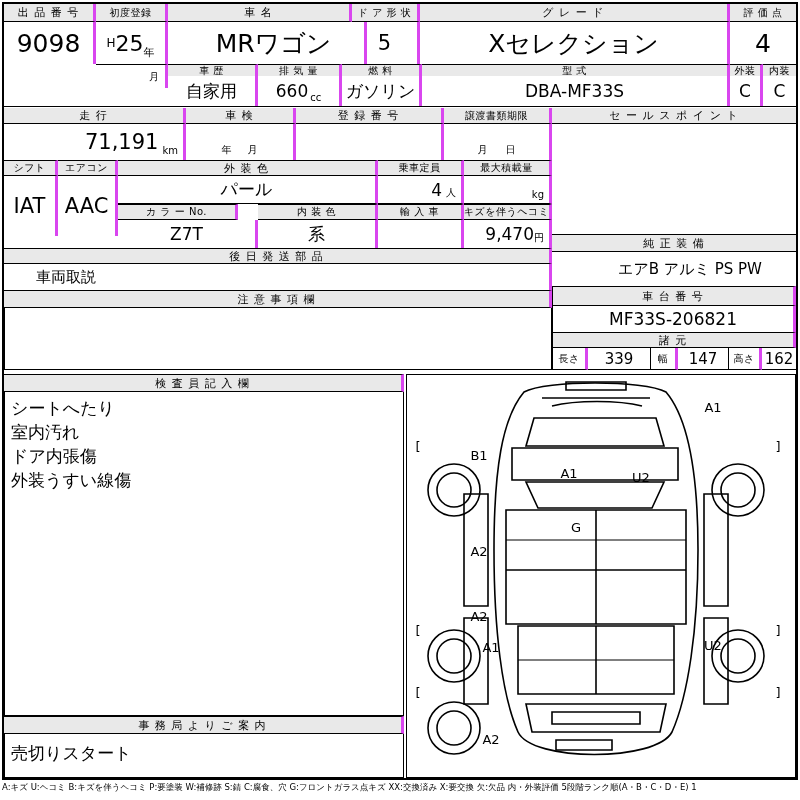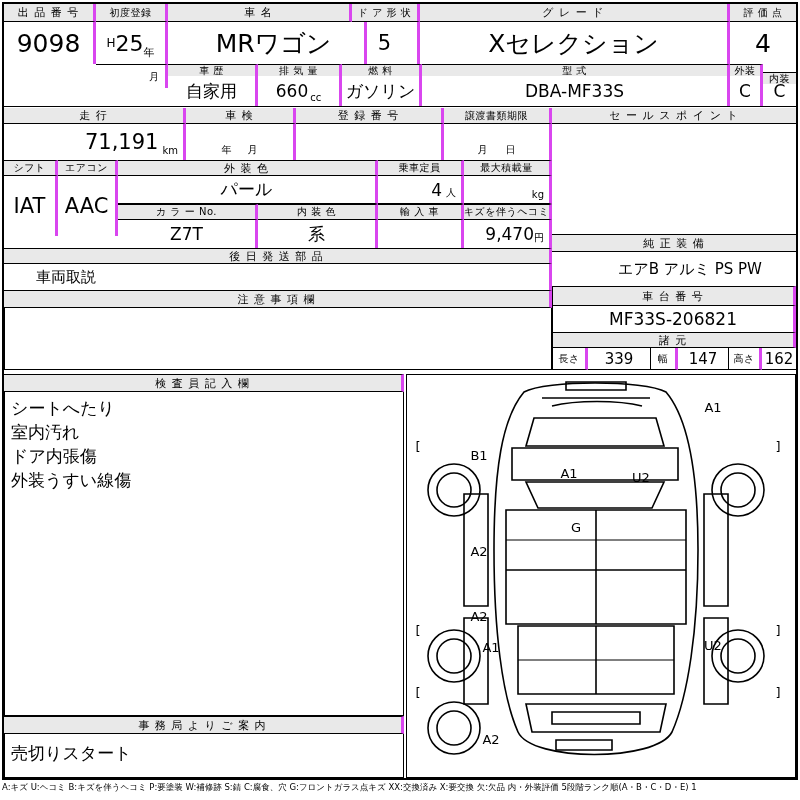--- a/index.html
+++ b/index.html
@@ -70,21 +70,21 @@
     <span class="sub" style="align-self:flex-end;padding-bottom:3px;padding-left:2px;">cc</span>
   </div>
 
   <div class="cell hdr bt br lbl-sm" style="left:342px;top:64px;width:80px;height:12px;">燃 料</div>
   <div class="cell bt br val" style="left:342px;top:76px;width:80px;height:30px;border-top:none;">ガソリン</div>
 
   <div class="cell hdr bt br lbl-sm" style="left:422px;top:64px;width:308px;height:12px;">型 式</div>
   <div class="cell bt br val" style="left:422px;top:76px;width:308px;height:30px;border-top:none;">DBA-MF33S</div>
 
   <div class="cell hdr bt br lbl-sm" style="left:730px;top:64px;width:33px;height:12px;">外装</div>
-  <div class="cell hdr bt lbl-sm" style="left:763px;top:64px;width:33px;height:12px;margin-top:8px;">内装</div>
+  <div class="cell hdr bt lbl-sm" style="left:763px;top:64px;width:33px;height:12px;">内装</div>
   <div class="cell br val" style="left:730px;top:76px;width:33px;height:30px;">C</div>
   <div class="cell val" style="left:763px;top:76px;width:33px;height:30px;">C</div>
 
   <div class="box" style="left:4px;top:106px;width:792px;height:0;border-width:0;border-top:1px solid #000;"></div>
 
   <div class="cell hdr bb br lbl" style="left:4px;top:108px;width:182px;height:16px;">走 行</div>
   <div class="cell br right" style="left:4px;top:124px;width:182px;height:36px;">
     <span class="val-lg">71,191</span>
     <span class="sub" style="align-self:flex-end;padding-bottom:4px;padding-left:4px;">km</span>
   </div>
@@ -108,21 +108,21 @@
   <div class="cell left note" style="left:552px;top:124px;width:244px;height:110px;align-items:flex-start;padding-top:4px;"></div>
 
   <div class="cell hdr bt bb br lbl-sm" style="left:4px;top:160px;width:54px;height:16px;">シフト</div>
   <div class="cell hdr bt bb br lbl-sm" style="left:58px;top:160px;width:60px;height:16px;">エアコン</div>
   <div class="cell br val-lg" style="left:4px;top:176px;width:54px;height:60px;">IAT</div>
   <div class="cell br val-lg" style="left:58px;top:176px;width:60px;height:60px;">AAC</div>
 
   <div class="cell hdr bt bb br lbl" style="left:118px;top:160px;width:260px;height:16px;">外 装 色</div>
   <div class="cell bt bb br val" style="left:118px;top:176px;width:260px;height:28px;border-top:none;">パール</div>
 
-  <div class="cell hdr bt bb br lbl-sm" style="left:118px;top:204px;width:140px;height:16px;">カ ラ ー No.</div>
+  <div class="cell hdr bt bb br lbl-sm" style="left:118px;top:204px;width:120px;height:16px;">カ ラ ー No.</div>
   <div class="cell br val" style="left:118px;top:220px;width:140px;height:28px;">Z7T</div>
 
   <div class="cell hdr bt bb br lbl-sm" style="left:258px;top:204px;width:120px;height:16px;">内 装 色</div>
   <div class="cell br val" style="left:258px;top:220px;width:120px;height:28px;">系</div>
 
   <div class="cell hdr bt bb br lbl-sm" style="left:378px;top:160px;width:86px;height:16px;">乗車定員</div>
   <div class="cell bt bb br right" style="left:378px;top:176px;width:86px;height:28px;border-top:none;">
     <span class="val">4</span>
     <span class="sub" style="align-self:flex-end;padding-bottom:3px;padding-left:4px;">人</span>
   </div>

